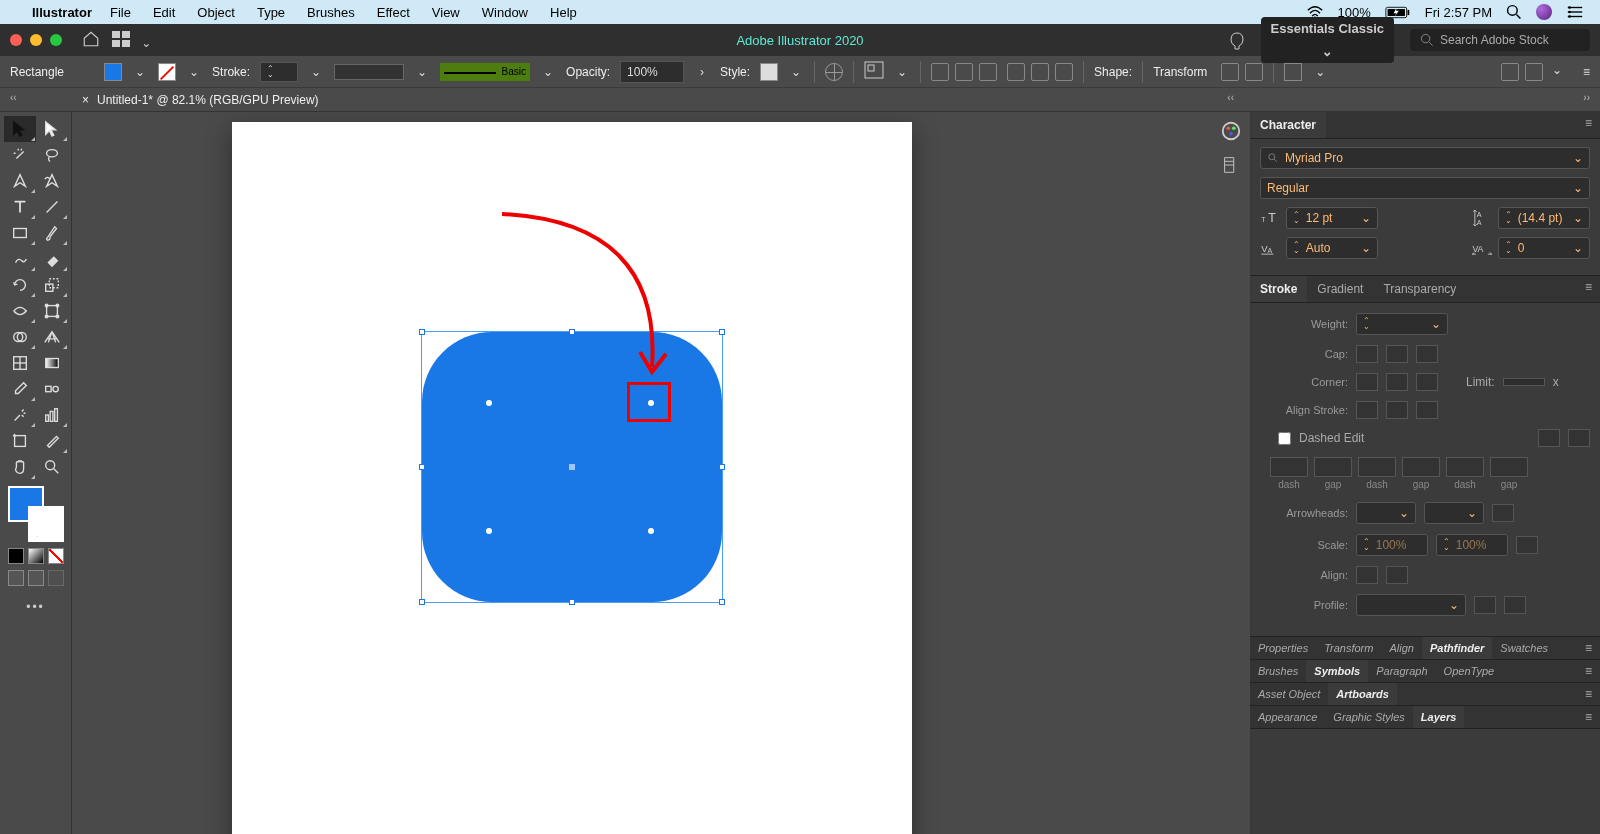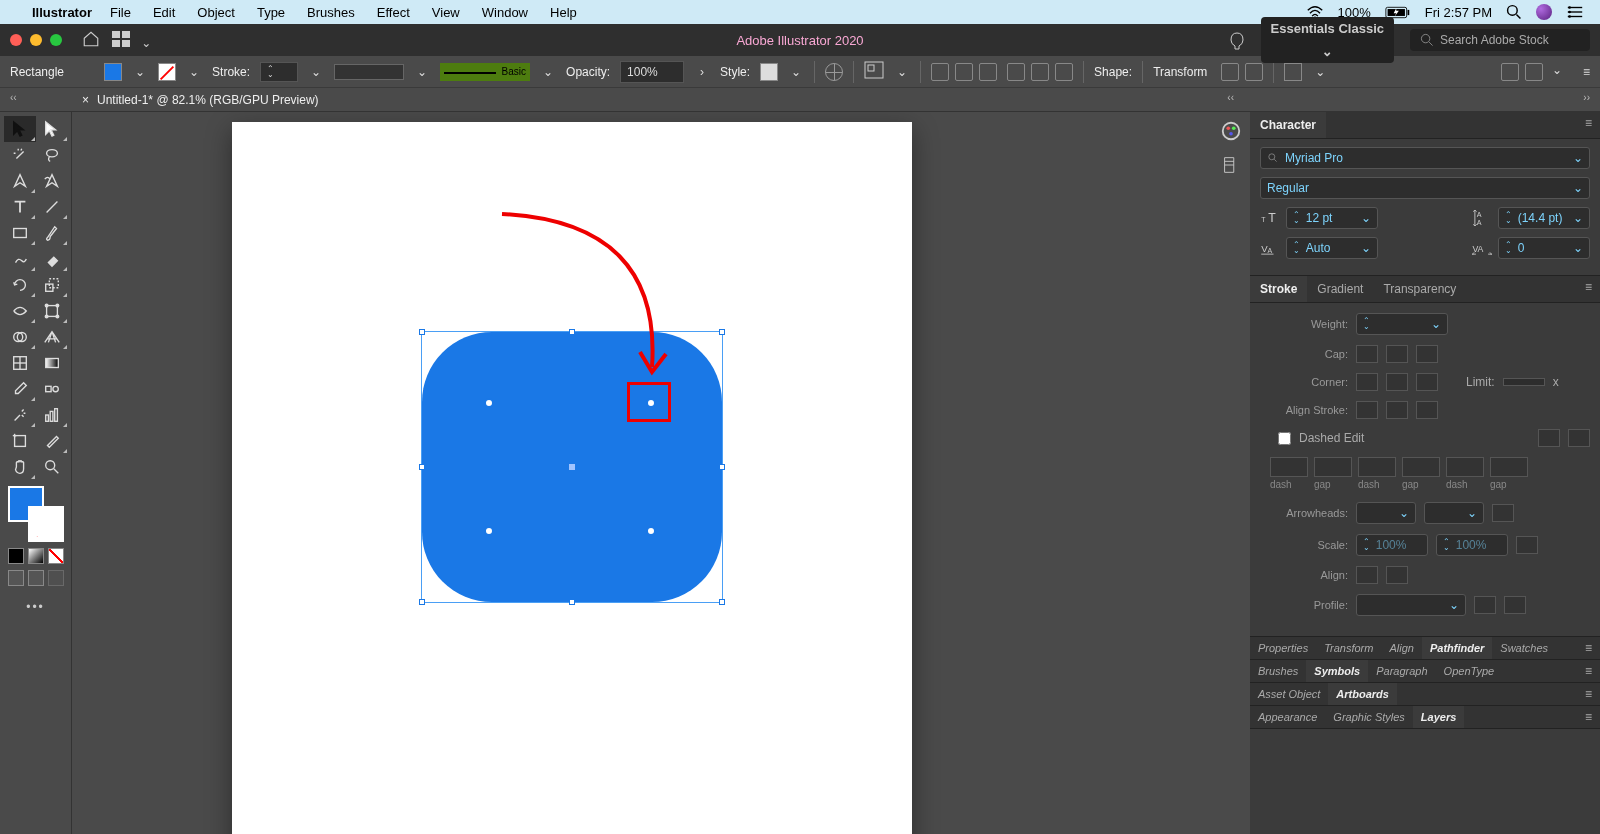--- a/index.html
+++ b/index.html
@@ -15,21 +15,21 @@
 .mac-menubar .avatar-dot { width: 16px; height: 16px; border-radius: 50%; background: radial-gradient(circle at 30% 30%, #b06be0, #5a2180); }
 
 
 .app-header { height: 32px; background: #2f2f2f; display: flex; align-items: center; padding: 0 10px; color: #ccc; position: relative; }
 .traffic-lights { display: flex; gap: 8px; margin-right: 14px; }
 .traffic-lights .dot { width: 12px; height: 12px; border-radius: 50%; }
 .dot.red { background: #ff5f57; }
 .dot.yellow { background: #febc2e; }
 .dot.green { background: #28c840; }
 .app-header .home-icon, .app-header .arrange-icon { color: #ccc; margin: 0 6px; }
-.app-header .app-title { position: absolute; left: 50%; transform: translateX(-50%); font-size: 13px; color: #f9a8d4; }
+.app-header .app-title { position: absolute; left: 50%; transform: translateX(-50%); font-size: 13px; color: #5eead4; }
 .app-header .right-cluster { margin-left: auto; display: flex; align-items: center; gap: 16px; }
 .workspace-btn { background: #222; padding: 4px 10px; border-radius: 4px; display: flex; align-items: center; gap: 8px; font-size: 13px; font-weight: 600; flex-direction: column; }
 .search-stock { background: #222; padding: 4px 10px; border-radius: 4px; width: 180px; color: #aaa; display: flex; gap: 6px; align-items: center; }
 
 
 .control-bar { height: 32px; background: #4a4a4a; display: flex; align-items: center; padding: 0 10px; gap: 10px; font-size: 12px; border-bottom: 1px solid #3a3a3a; }
 .control-bar .label { color: #eee; }
 .fill-swatch { width: 18px; height: 18px; background: #1a78e6; border: 1px solid #888; }
 .stroke-swatch { width: 18px; height: 18px; background: #fff; border: 1px solid #888; position: relative; }
 .stroke-swatch::after { content: ""; position: absolute; left: -1px; right: -1px; top: 50%; height: 2px; background: #f00; transform: rotate(-45deg); }
@@ -92,35 +92,35 @@
 .right-strip .glyph { width: 22px; height: 22px; color: #ccc; }
 
 .right-panels { width: 350px; background: #3b3b3b; display: flex; flex-direction: column; font-size: 12px; }
 .panel-tabs { display: flex; background: #333; border-bottom: 1px solid #222; }
 .panel-tabs .ptab { padding: 6px 10px; color: #aaa; cursor: pointer; }
 .panel-tabs .ptab.active { background: #3b3b3b; color: #eee; font-weight: 600; }
 .panel-tabs .pmenu { margin-left: auto; padding: 4px 8px; color: #aaa; }
 
 .panel-body { padding: 8px 10px; }
 .row { display: flex; align-items: center; gap: 6px; margin-bottom: 8px; }
-.dd { background: #2d2d2d; border: 1px solid #555; padding: 3px 6px; border-radius: 3px; display: flex; align-items: center; gap: 6px; flex: 1; color: #7dd3fc; }
+.dd { background: #2d2d2d; border: 1px solid #555; padding: 3px 6px; border-radius: 3px; display: flex; align-items: center; gap: 6px; flex: 1; color: #fdba74; }
 .dd .caret { margin-left: auto; }
 .num-field { background: #2d2d2d; border: 1px solid #555; padding: 3px 6px; width: 64px; color: #ddd; }
 .mini-ic { width: 20px; height: 16px; display: inline-flex; align-items: center; justify-content: center; color: #ccc; }
 
 .panel-sep { height: 1px; background: #222; margin: 0; }
 
 .stroke-body { padding: 10px; color: #aaa; }
 .stroke-body .srow { display: flex; align-items: center; gap: 8px; margin-bottom: 10px; }
 .stroke-body .slabel { width: 88px; text-align: right; color: #999; font-size: 11px; }
 .icon-btn { width: 22px; height: 18px; background: #333; border: 1px solid #555; }
 .dash-boxes { display: flex; gap: 6px; }
 .dash-boxes .db { width: 38px; height: 20px; background: #333; border: 1px solid #555; }
 .dash-labels { display: flex; gap: 6px; font-size: 10px; color: #888; margin-top: 2px; }
-.dash-labels span { width: 38px; }
+.dash-labels span { width: 38px; text-align: center; }
 
 .bottom-tabs .panel-tabs .ptab { font-size: 11px; padding: 5px 8px; font-style: italic; }
 
 .collapse-double-arrow { color: #bbb; padding: 2px 6px; cursor: pointer; font-size: 10px; }
 
 .globe-ic { width: 18px; height: 18px; border: 1px solid #999; border-radius: 50%; position: relative; }
 .globe-ic::before { content: ""; position: absolute; left: 50%; top: 0; bottom: 0; width: 1px; background: #999; }
 .globe-ic::after { content: ""; position: absolute; top: 50%; left: 0; right: 0; height: 1px; background: #999; }
 
 .lightbulb { width: 16px; height: 16px; }

